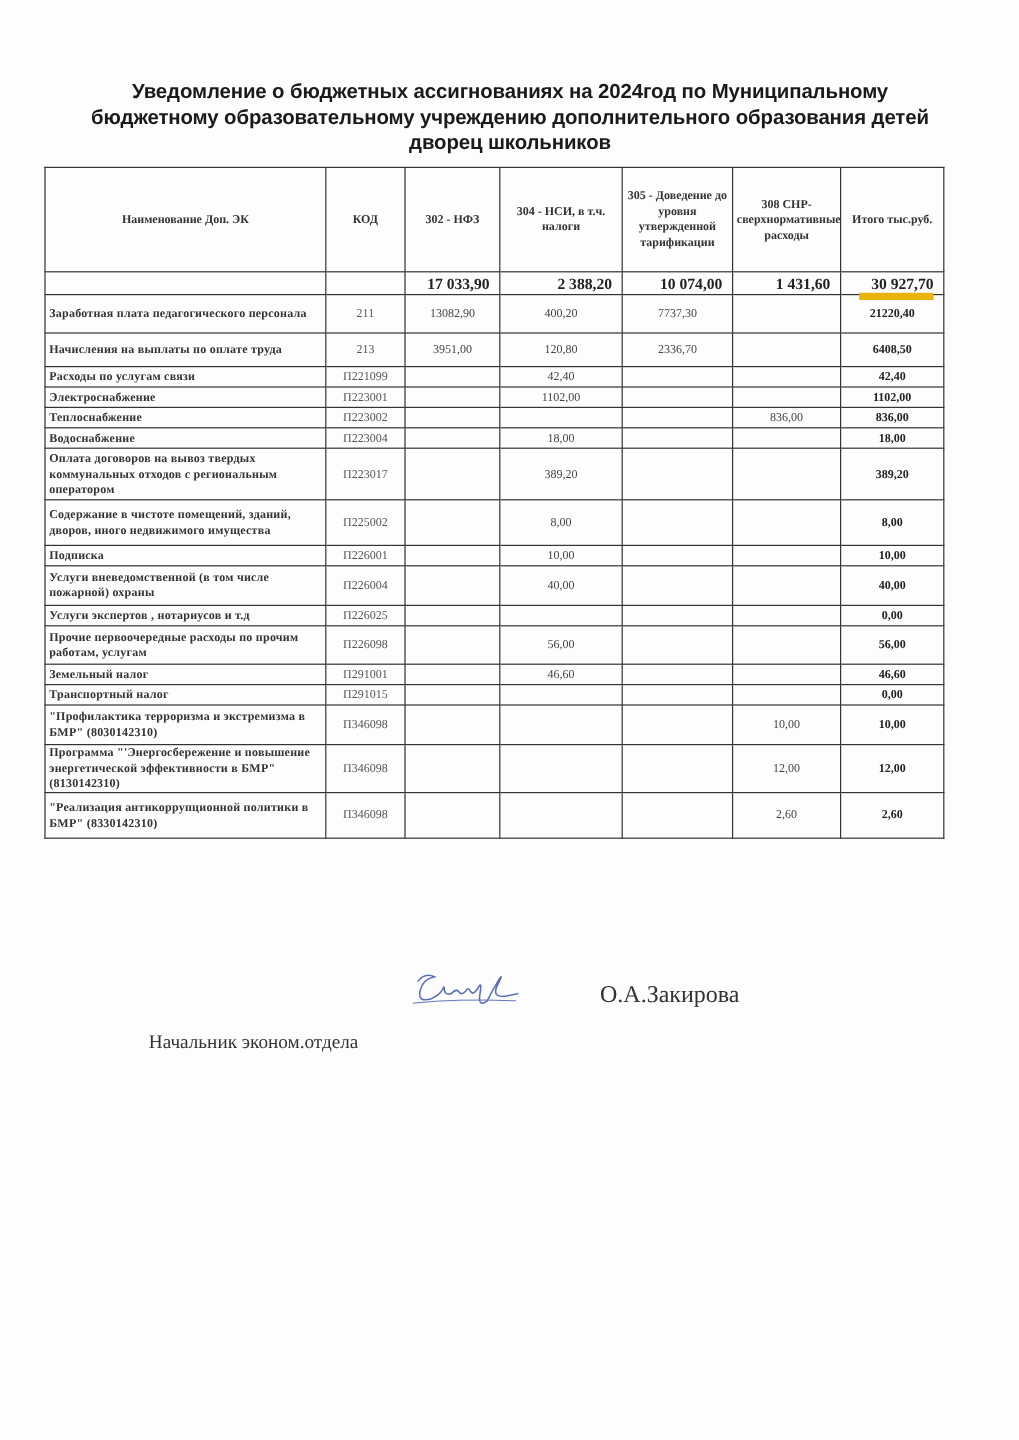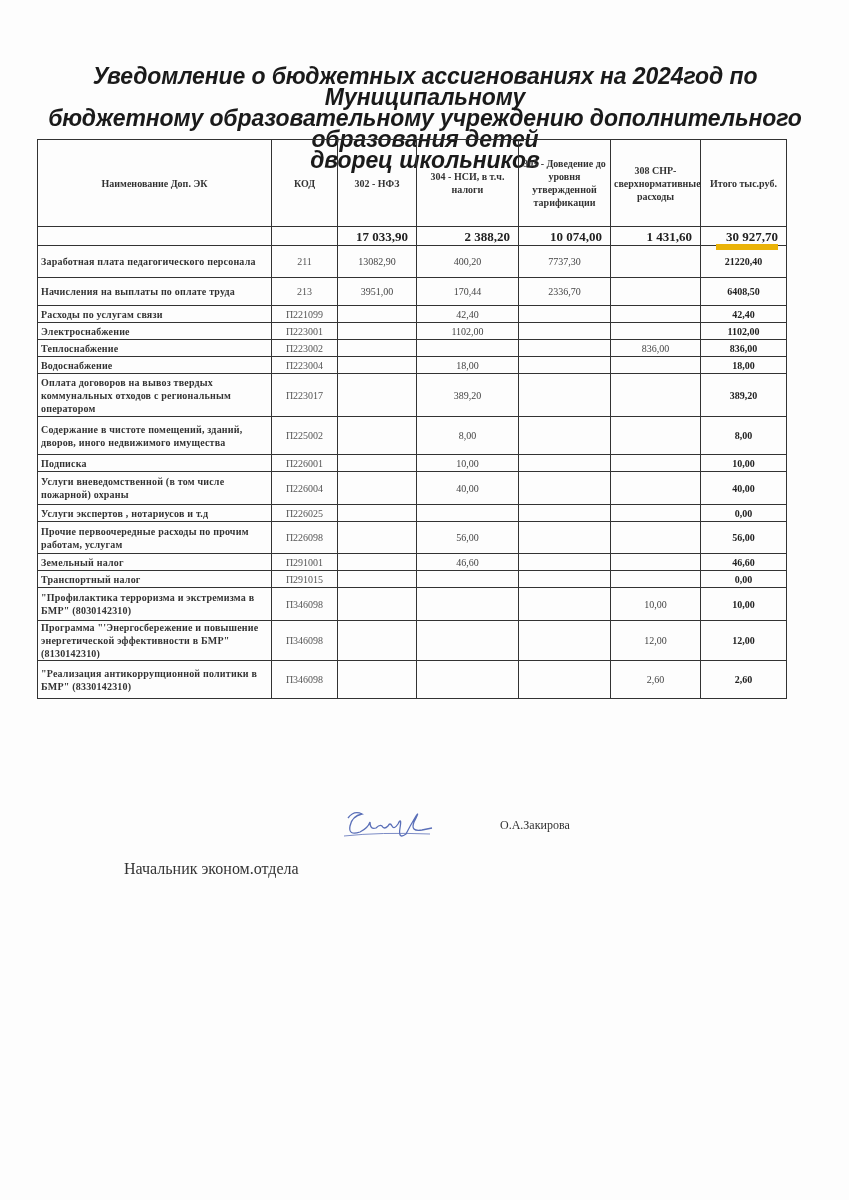--- a/index.html
+++ b/index.html
@@ -2,22 +2,22 @@
 <html><head>
 <meta charset="utf-8">
 <style>
   html, body { margin:0; padding:0; }
   body {
     width: 849px; height: 1200px; background:#fdfdfd; position:relative; overflow:hidden;
     font-family: "Liberation Serif", serif; color:#222;
   }
   .title {
     position:absolute; left:40px; top:66px; width:770px; text-align:center;
-    font-family: "Liberation Sans", sans-serif; font-weight:bold; font-size:23px; line-height:21px;
-    color:#1a1a1a; letter-spacing:-0.1px;font-style:italic;
+    font-family: "Liberation Sans", sans-serif; font-weight:bold; font-size:17px; line-height:21px;
+    color:#1a1a1a; letter-spacing:-0.1px;
   }
   table.budget {
     position:absolute; left:37px; top:139px; width:749px;
     border-collapse:collapse; table-layout:fixed;
   }
   table.budget td, table.budget th {
     border:1px solid #333; padding:0 3px; vertical-align:middle;
     font-size:10px; line-height:13px;
   }
   th { font-weight:bold; text-align:center; color:#333; font-size:10px; }
@@ -28,21 +28,21 @@
   td.tot { text-align:center; font-weight:bold; font-size:11.5px; color:#222; padding-top:4px; }
   tr.totals td { font-weight:bold; font-size:13px; text-align:right; padding-right:8px; color:#222; }
   tr.totals td.grand span { border-bottom:6px solid #eab308; padding-left:10px; }
   .footer {
     position:absolute; top:860px; left:124px; font-size:16px; color:#333;
   }
   .signature {
     position:absolute; top:806px; left:340px; width:100px; height:40px;
   }
   .signer {
-    position:absolute; top:818px; left:500px; font-size:12px; color:#333;
+    position:absolute; top:818px; left:500px; font-size:20px; color:#333;
   }
 </style>
 </head>
 <body>
 
 <div class="title">
   <div>Уведомление о бюджетных ассигнованиях на 2024год по Муниципальному</div>
   <div>бюджетному  образовательному учреждению дополнительного образования детей</div>
   <div>дворец школьников</div>
 </div>
@@ -84,21 +84,21 @@
         <td class="num">13082,90</td>
         <td class="num">400,20</td>
         <td class="num">7737,30</td>
         <td class="num"></td>
         <td class="tot">21220,40</td>
       </tr>
       <tr style="height: 28px;">
         <td class="name">Начисления на выплаты по оплате труда</td>
         <td class="code">213</td>
         <td class="num">3951,00</td>
-        <td class="num">170,44</td>
+        <td class="num">120,80</td>
         <td class="num">2336,70</td>
         <td class="num"></td>
         <td class="tot">6408,50</td>
       </tr>
       <tr style="height: 17px;">
         <td class="name">Расходы по услугам связи</td>
         <td class="code">П221099</td>
         <td class="num"></td>
         <td class="num">42,40</td>
         <td class="num"></td>

